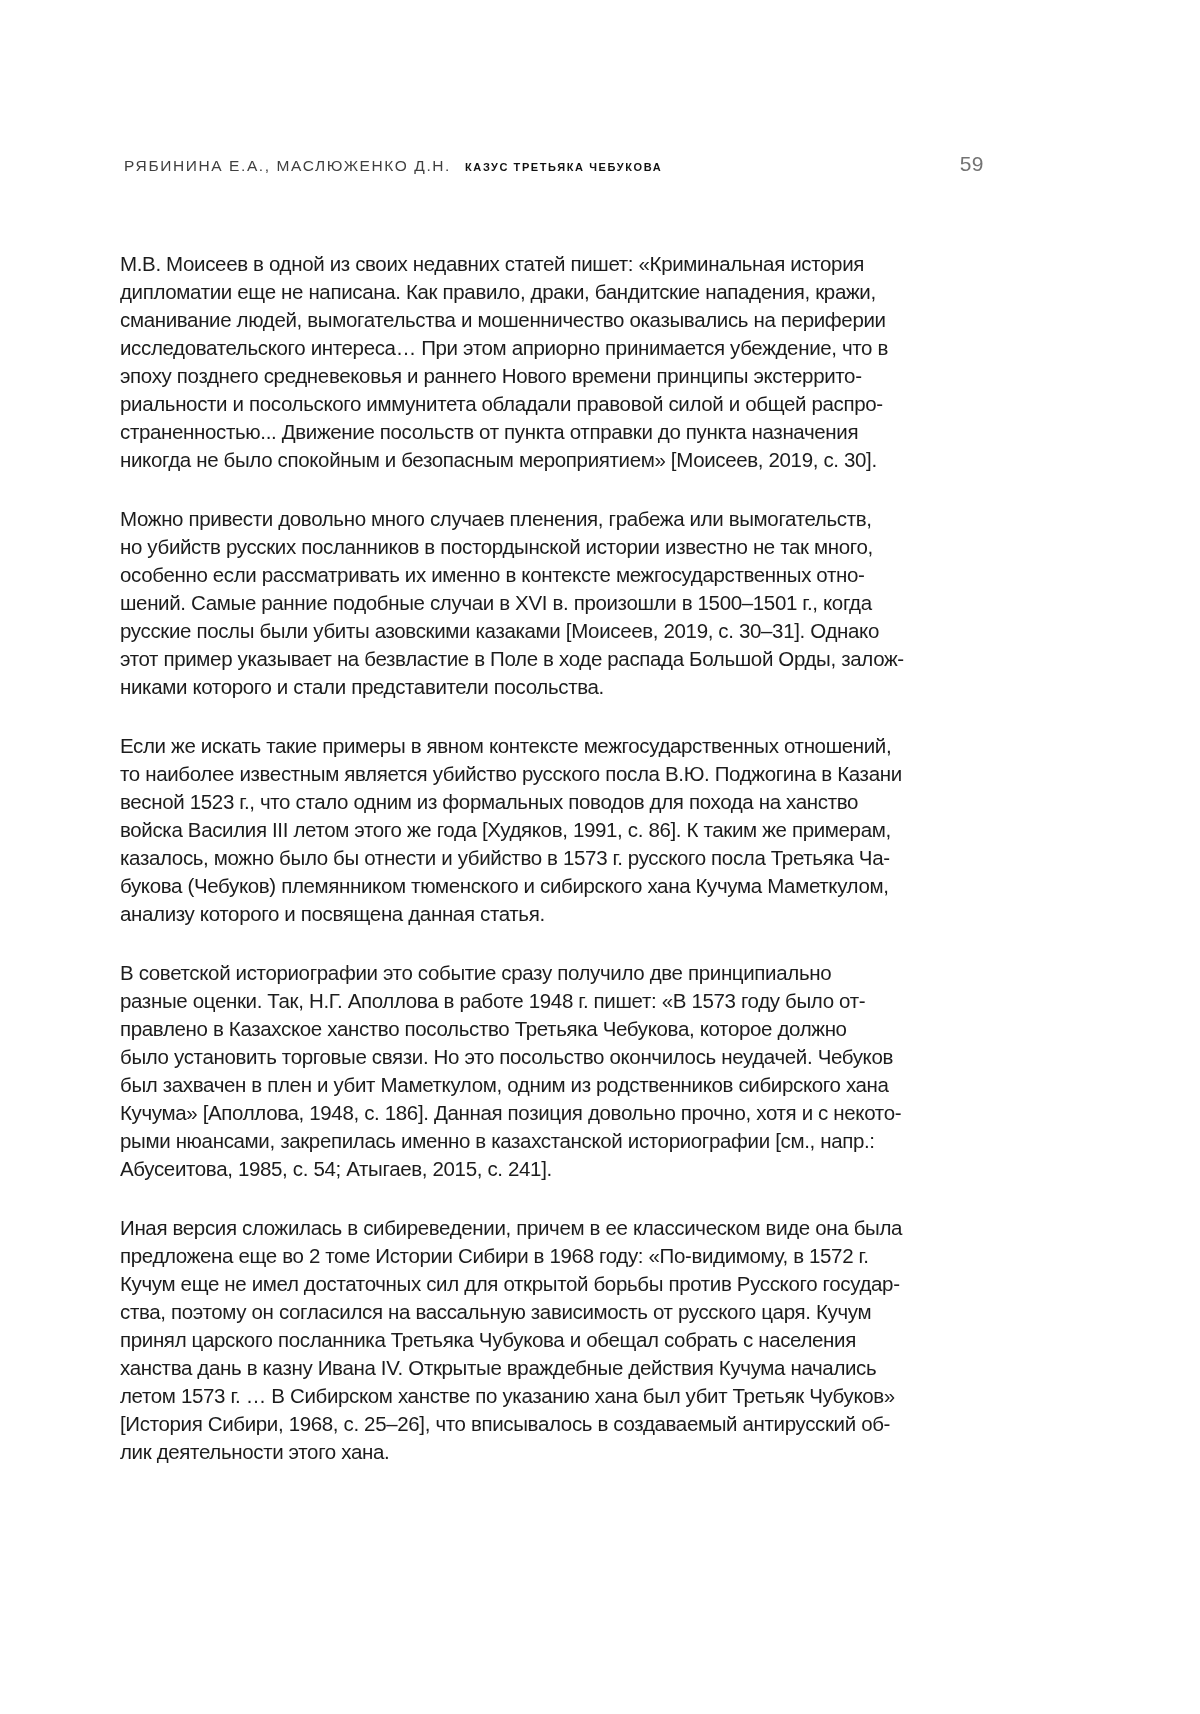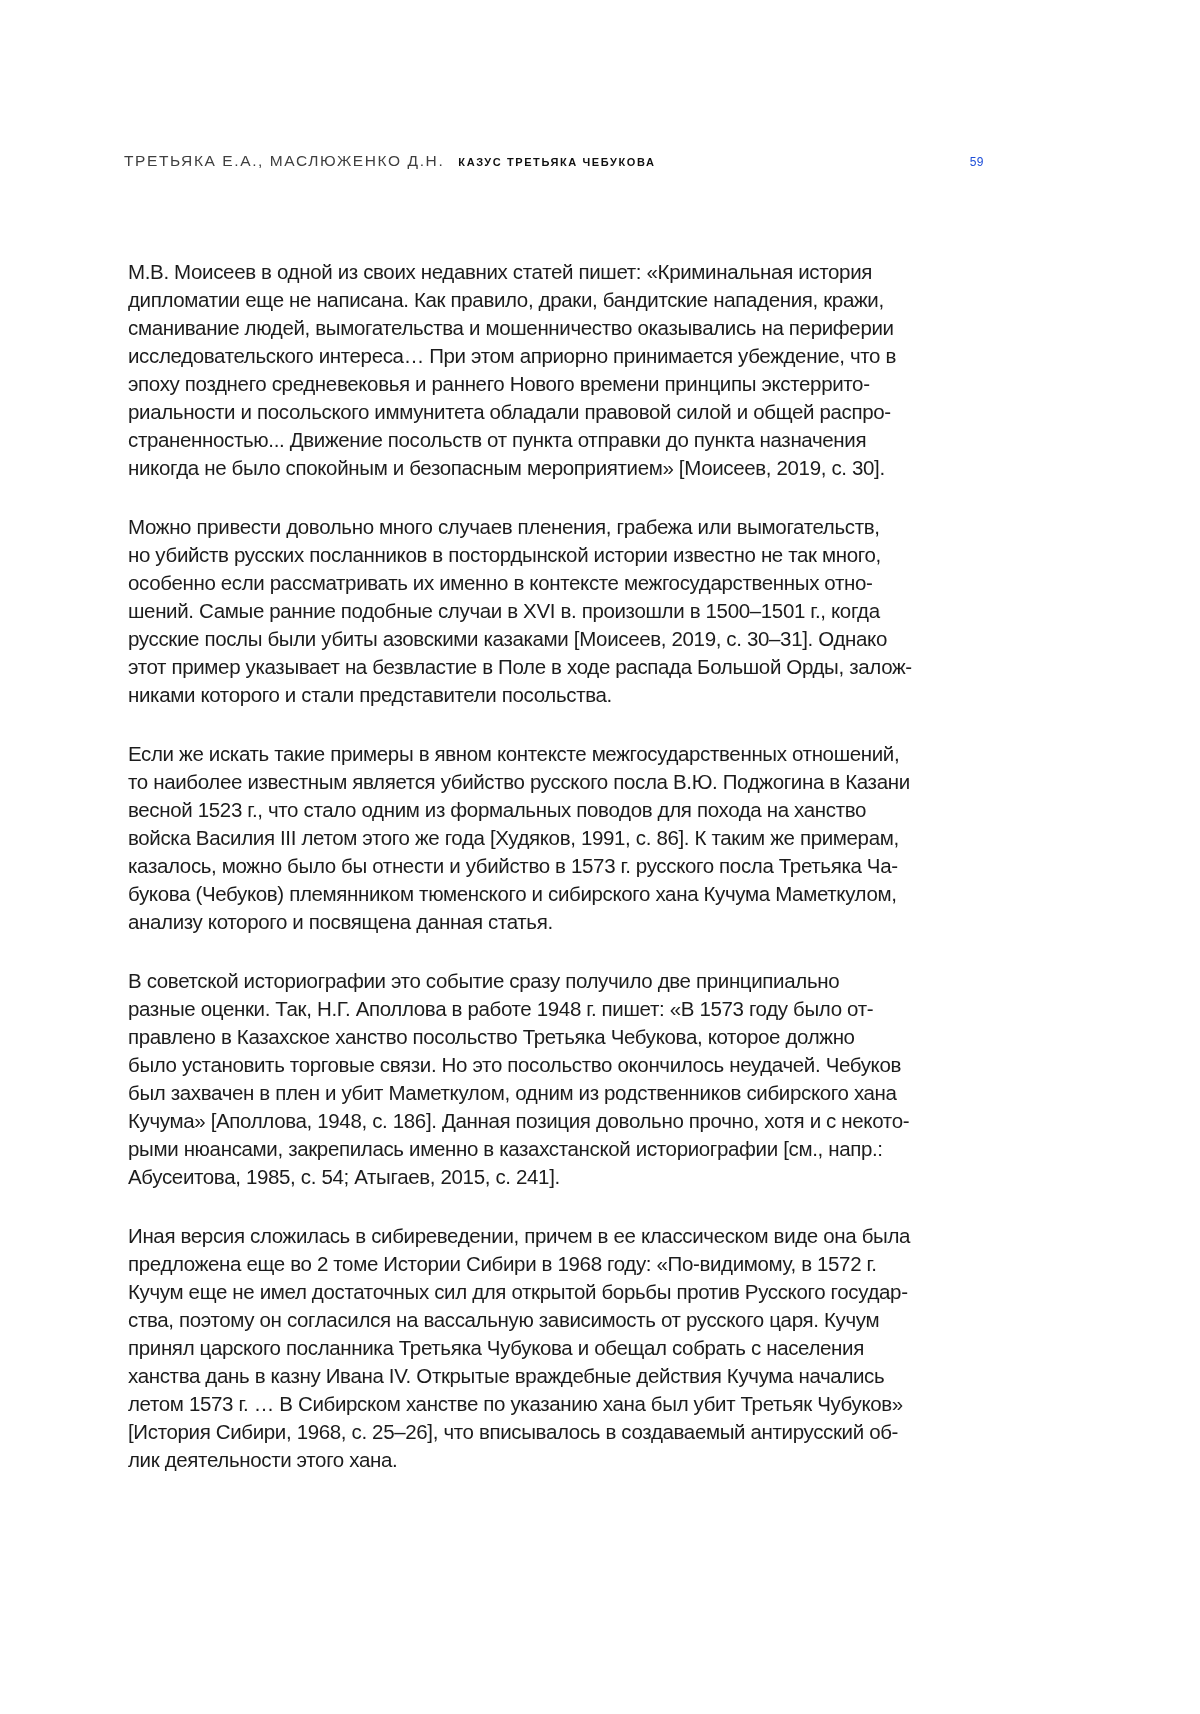--- a/index.html
+++ b/index.html
@@ -37,51 +37,50 @@
     letter-spacing: 1.6px;
     color: #3f3f3f;
   }
   .head-title {
     font-size: 11px;
     font-weight: 700;
     letter-spacing: 1.6px;
     color: #101010;
   }
   .head-pagenum {
-    font-size: 12px;
+    font-size: 21px;
     font-weight: 400;
-    color: #1d4ed8;
+    color: #737373;
     letter-spacing: 0.5px;
     padding-right: 28px;
   }
   .body-text {
     position: absolute;
-    left: 128px;
+    left: 120px;
     top: 250px;
     width: 920px;
-    margin-top: 8px;
   }
   .para {
     font-size: 20.5px;
     line-height: 28px;
     letter-spacing: -0.35px;
     white-space: pre;
     color: #1c1c1c;
     margin: 0 0 31px 0;
     font-stretch: condensed;
   }
 </style>
 </head>
 <body>
 
 <div class="page">
 
   <div class="running-head">
     <div class="head-left">
-      <span class="head-authors">ТРЕТЬЯКА Е.А., МАСЛЮЖЕНКО Д.Н.</span>
+      <span class="head-authors">РЯБИНИНА Е.А., МАСЛЮЖЕНКО Д.Н.</span>
       <span class="head-title">КАЗУС ТРЕТЬЯКА ЧЕБУКОВА</span>
     </div>
     <span class="head-pagenum">59</span>
   </div>
 
   <div class="body-text">
     <p class="para">М.В. Моисеев в одной из своих недавних статей пишет: «Криминальная история
 дипломатии еще не написана. Как правило, драки, бандитские нападения, кражи,
 сманивание людей, вымогательства и мошенничество оказывались на периферии
 исследовательского интереса… При этом априорно принимается убеждение, что в

